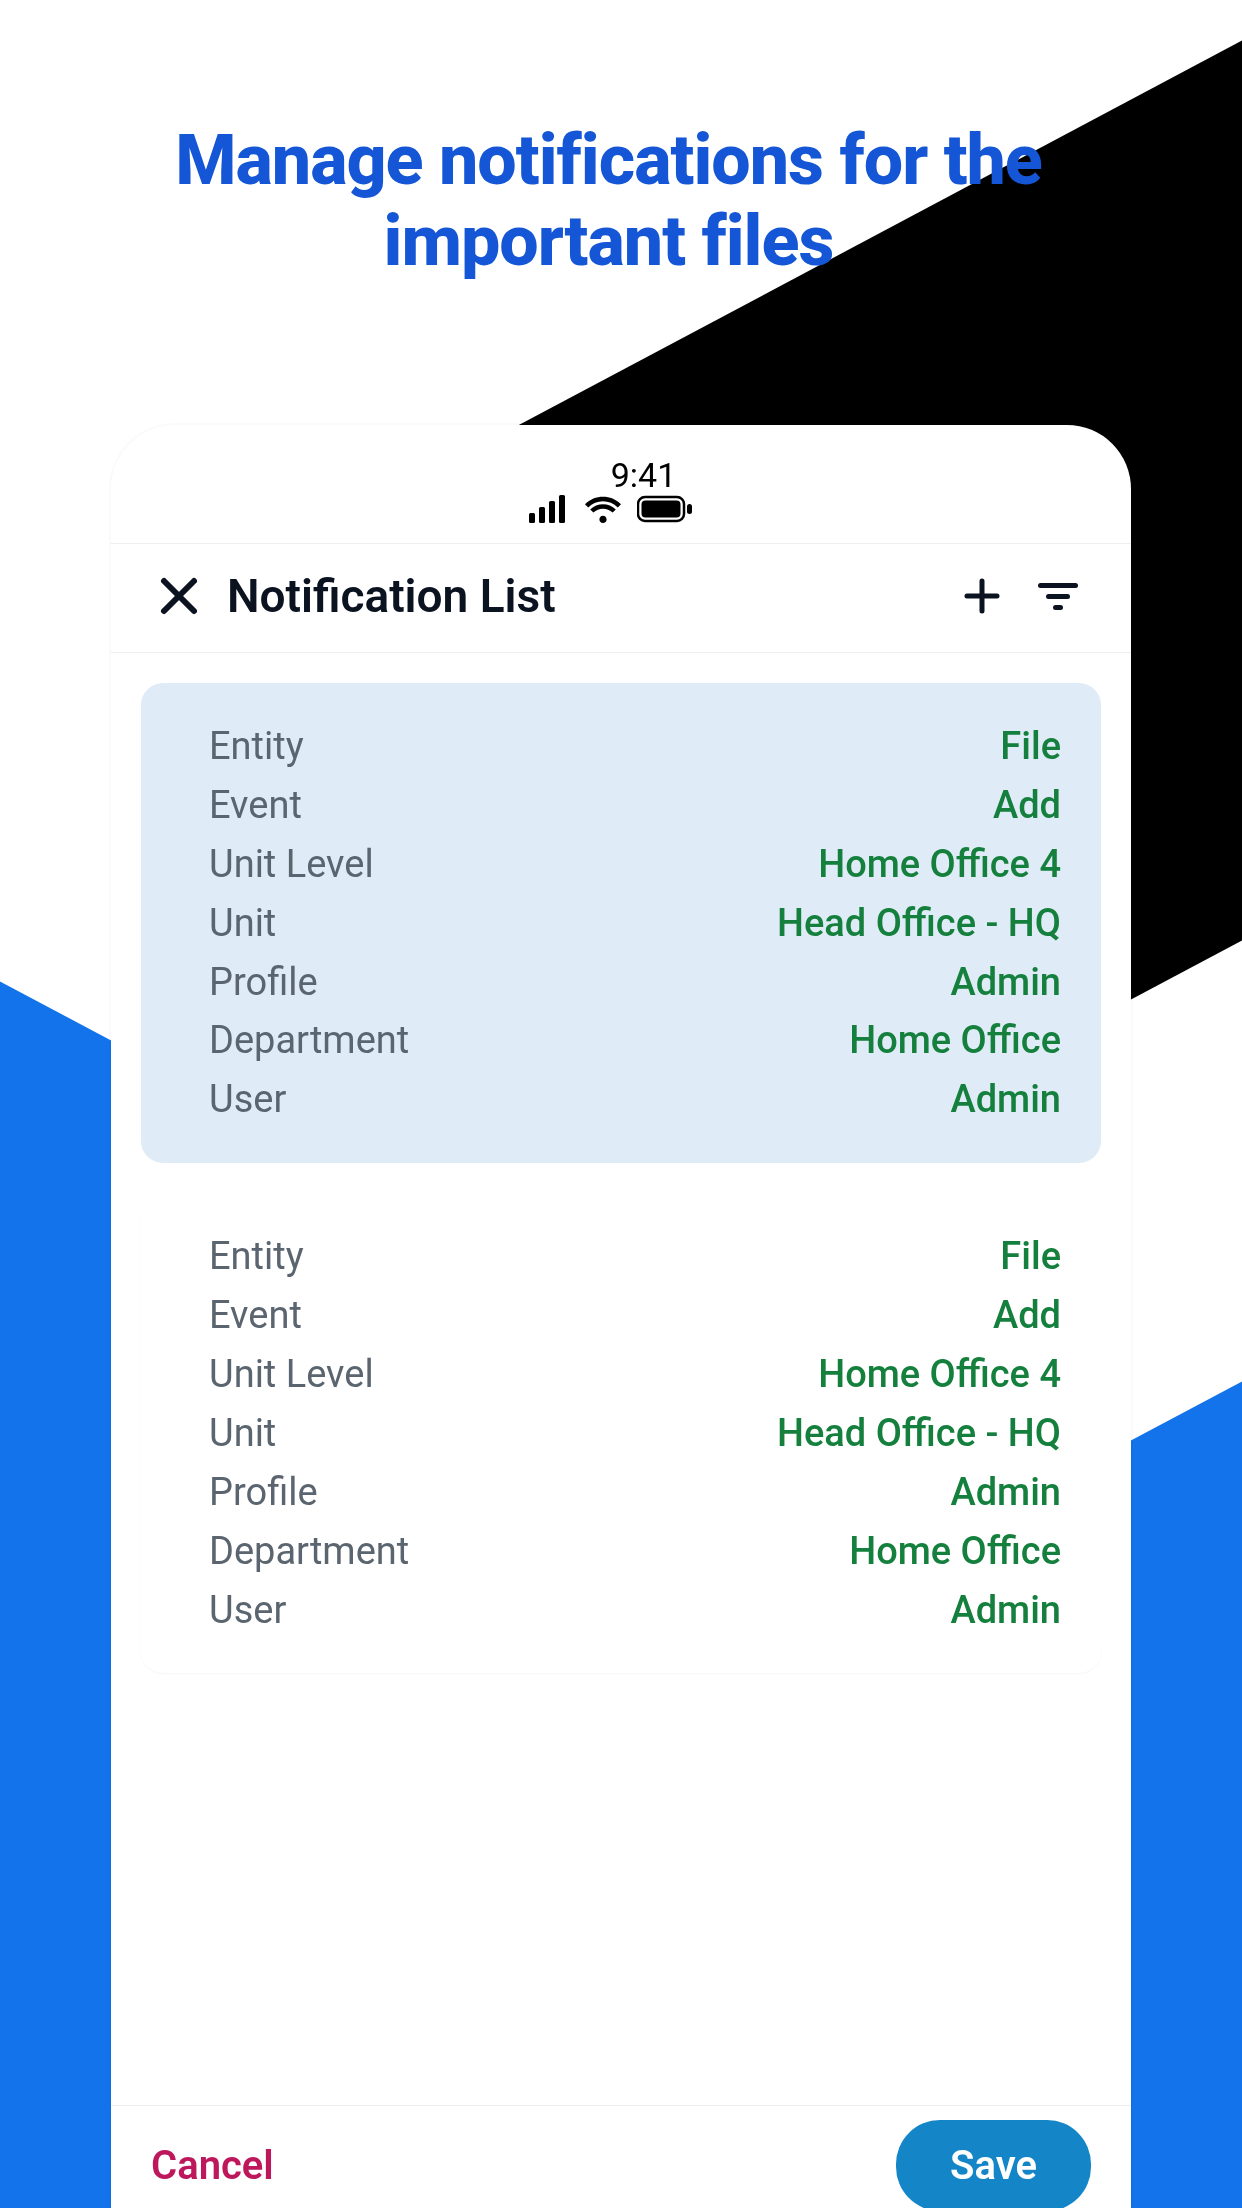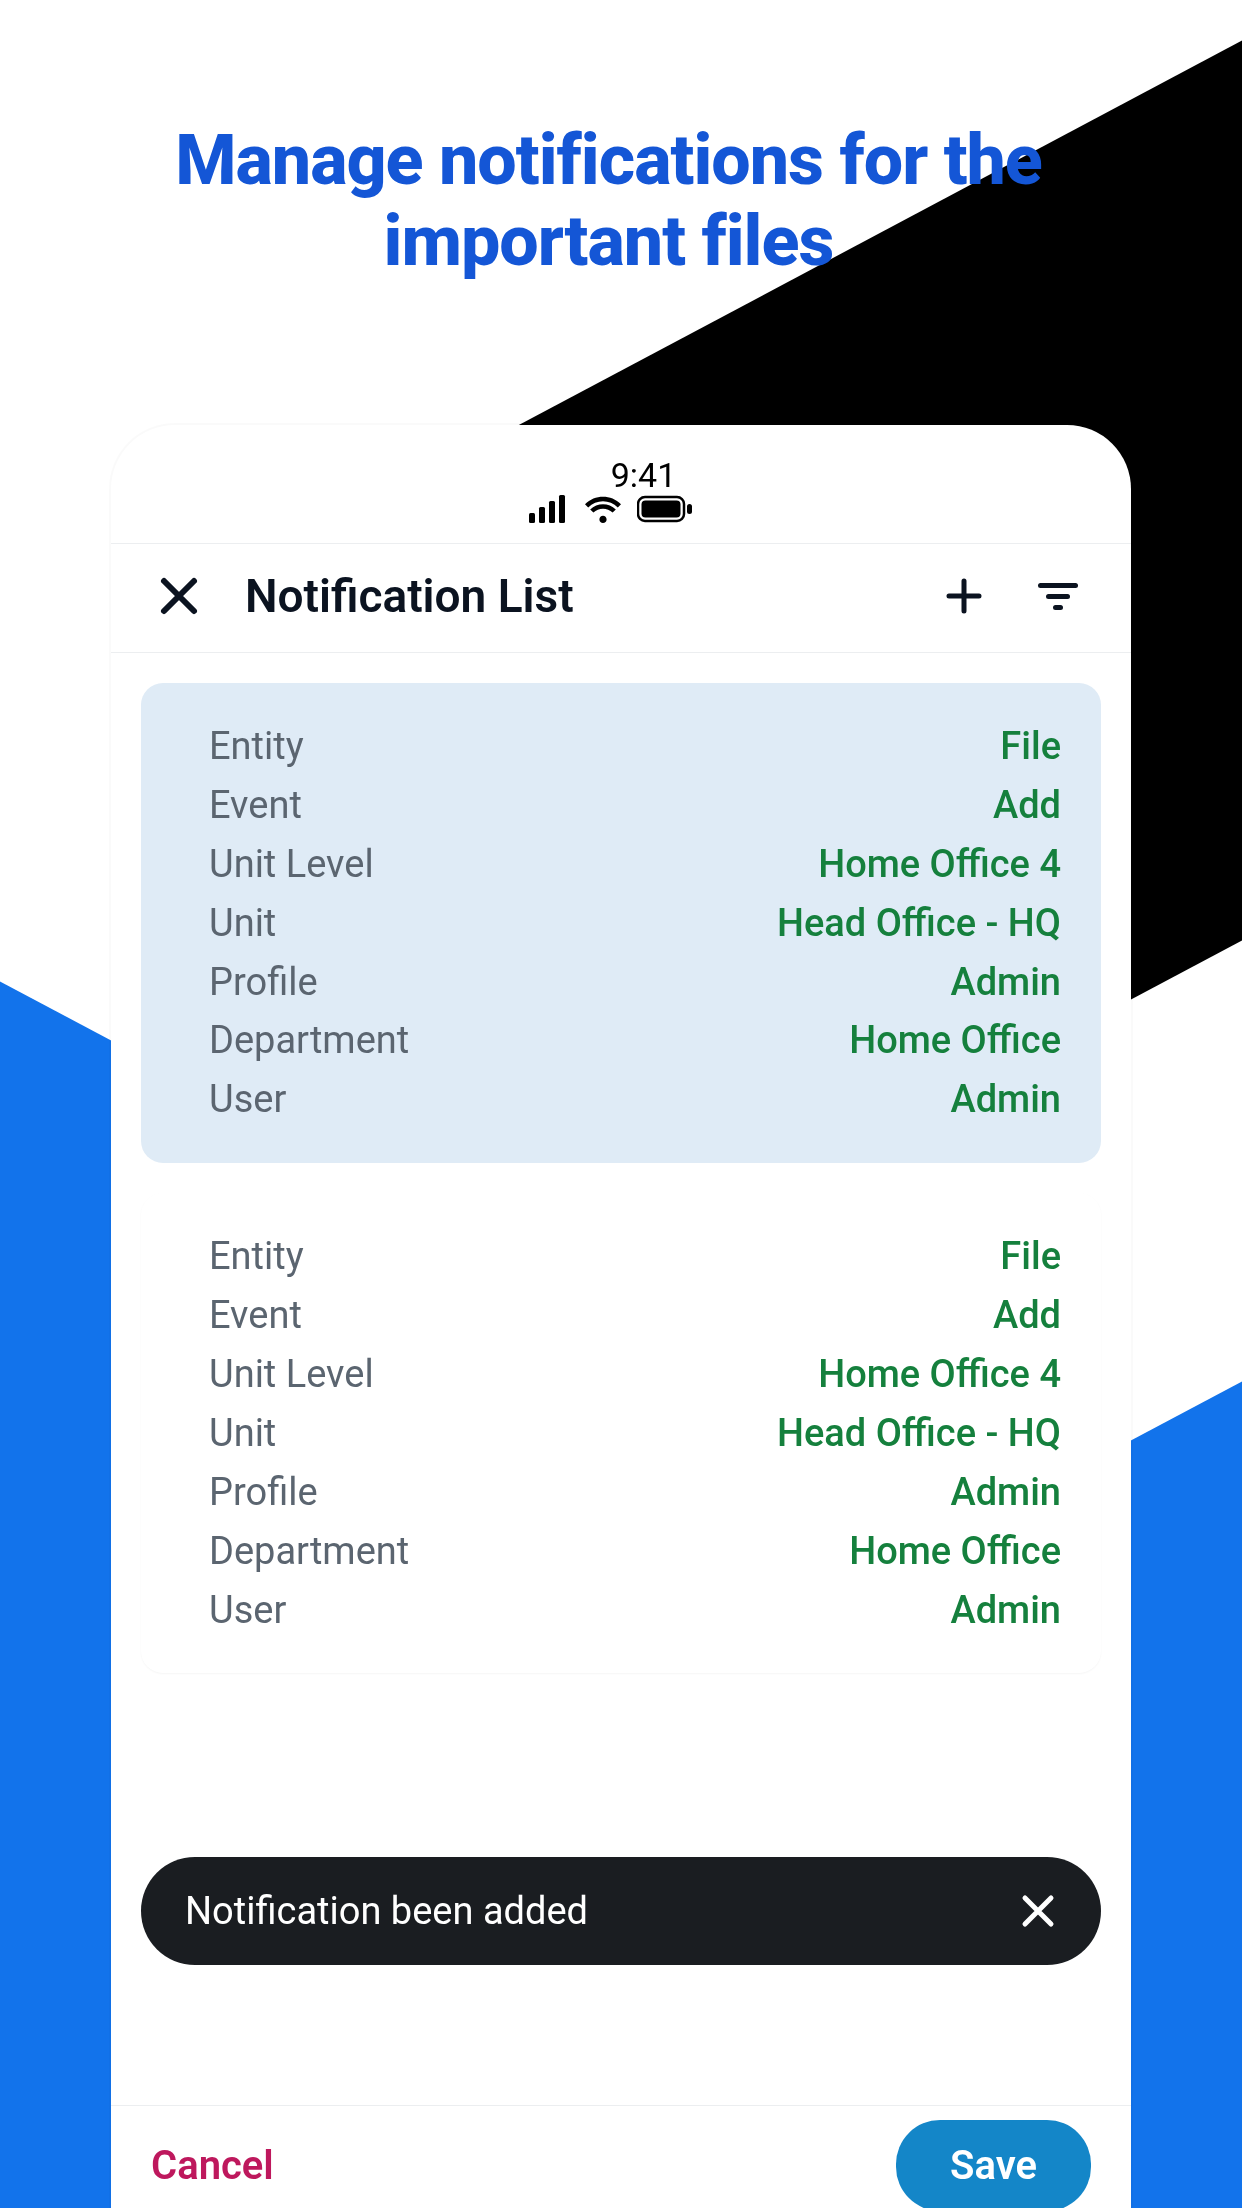--- a/index.html
+++ b/index.html
@@ -82,21 +82,21 @@
   }
   .status-time { padding-left: 45px; }
   .status-icons { display: flex; gap: 14px; align-items: center; padding-right: 20px; }
 
   .nav-bar {
     display: flex;
     align-items: center;
     padding: 24px 45px 28px 40px;
     border-top: 1px solid #eceef0;
     border-bottom: 1px solid #eceef0;
-    gap: 38px;
+    gap: 20px;
   }
   .nav-title {
     font-size: 46px;
     font-weight: 600;
     color: #0b1320;
     flex: 1;
   }
   .icon-btn {
     width: 56px;
     height: 56px;
@@ -296,29 +296,19 @@
           <span class="value">Home Office</span>
         </div>
       <div class="row">
           <span class="label">User</span>
           <span class="value">Admin</span>
         </div>
     </div>
 
   </div>
 
-  <div class="toast">
-    <span>Notification been added</span>
-    <span class="toast-close">
-      <span>
-        <svg width="38" height="38" viewBox="0 0 38 38">
-            <path d="M6 6 L32 32 M32 6 L6 32" stroke="#ffffff" stroke-width="5" stroke-linecap="round"></path>
-          </svg>
-      </span>
-    </span>
-  </div>
 
   <div class="footer">
     <div class="cancel">Cancel</div>
     <div class="save">Save</div>
   </div>
 
 </div>
 
 </body></html>

